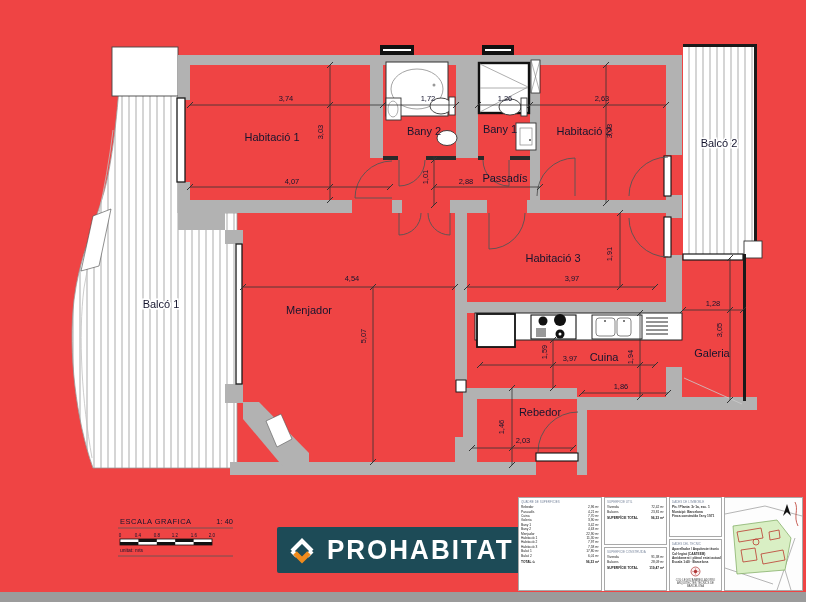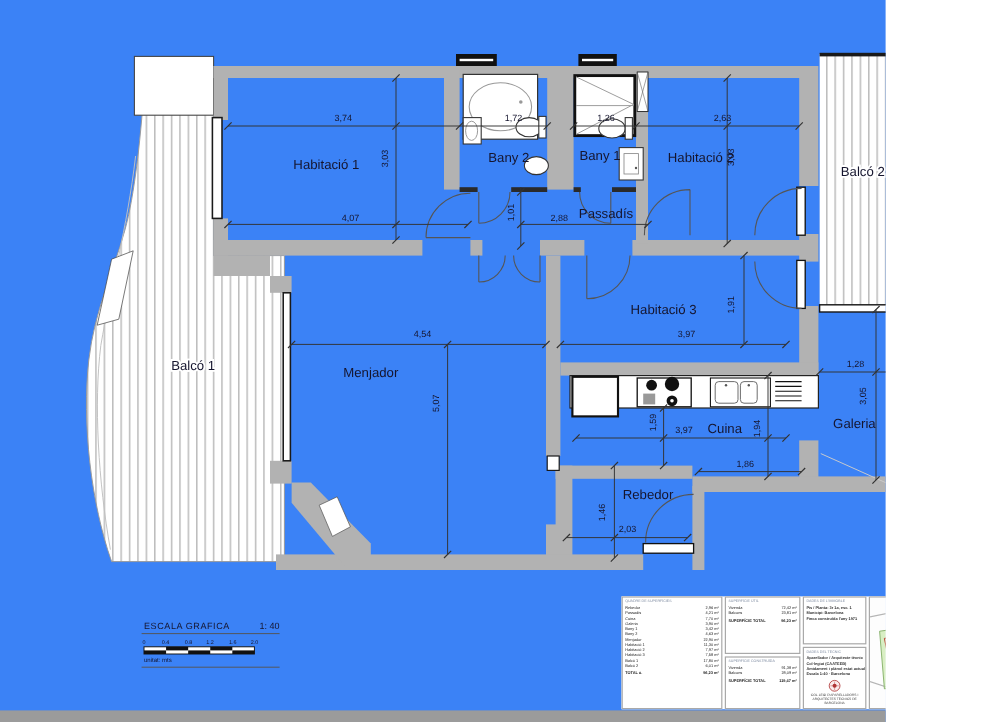--- a/index.html
+++ b/index.html
@@ -1,16 +1,16 @@
 <!DOCTYPE html>
 <html><head>
 <meta charset="utf-8">
 <style>
   html,body{margin:0;padding:0;background:#fff}
-  .canvas{position:relative;width:738px;height:602px;background:#3b82f6;overflow:hidden;
+  .canvas{position:relative;width:806px;height:602px;background:#ef4444;overflow:hidden;
           font-family:"Liberation Sans",sans-serif}
   .plan-svg{position:absolute;left:0;top:0}
   .plan-svg text{font-family:"Liberation Sans",sans-serif;fill:#15152e}
   .roomlbl{font-size:11px}
   .halo{stroke:#ffffff;stroke-width:3px;paint-order:stroke}
   .dimtxt{font-size:7.5px;fill:#111}
   .bottom-bar{position:absolute;left:0;top:592px;width:822px;height:10px;background:#9b9b9b}
   
   .brand{position:absolute;left:277px;top:527px;width:244px;height:46px;background:#1d4b57;
          display:flex;align-items:center;gap:9px;padding-left:9px;box-sizing:border-box;border-radius:2px}
@@ -253,20 +253,27 @@
       <rect x="175.2" y="539" width="18.4" height="3" fill="#111"></rect>
       <rect x="120" y="542" width="18.4" height="3" fill="#111"></rect>
       <rect x="156.8" y="542" width="18.4" height="3" fill="#111"></rect>
       <rect x="193.6" y="542" width="18.4" height="3" fill="#111"></rect>
     </g>
     <text x="120" y="552" font-size="5" fill="#333">unitat: mts</text>
     <line x1="118" y1="556" x2="233" y2="556" stroke="#555" stroke-width="0.8"></line>
   </g>
 </svg>
 
+<div class="brand">
+  <svg width="32" height="32" viewBox="0 0 32 32">
+    <path d="M6,17 L16,7 L26,17 M6,17 L11,22 M26,17 L21,22" fill="none" stroke="#ffffff" stroke-width="4.2"></path>
+    <path d="M9,19 L16,26 L23,19" fill="none" stroke="#ef8b1d" stroke-width="5"></path>
+  </svg>
+  <span class="brand-text">PROHABITAT</span>
+</div>
 
 <div class="panel">
   <div class="pbox bx-areas">
     <div class="shrink">
       <div class="ptitle">QUADRE DE SUPERFÍCIES</div>
       <div>
 
       <div class="prow">
               <span>Rebedor</span>
               <span>2,96 m²</span>

